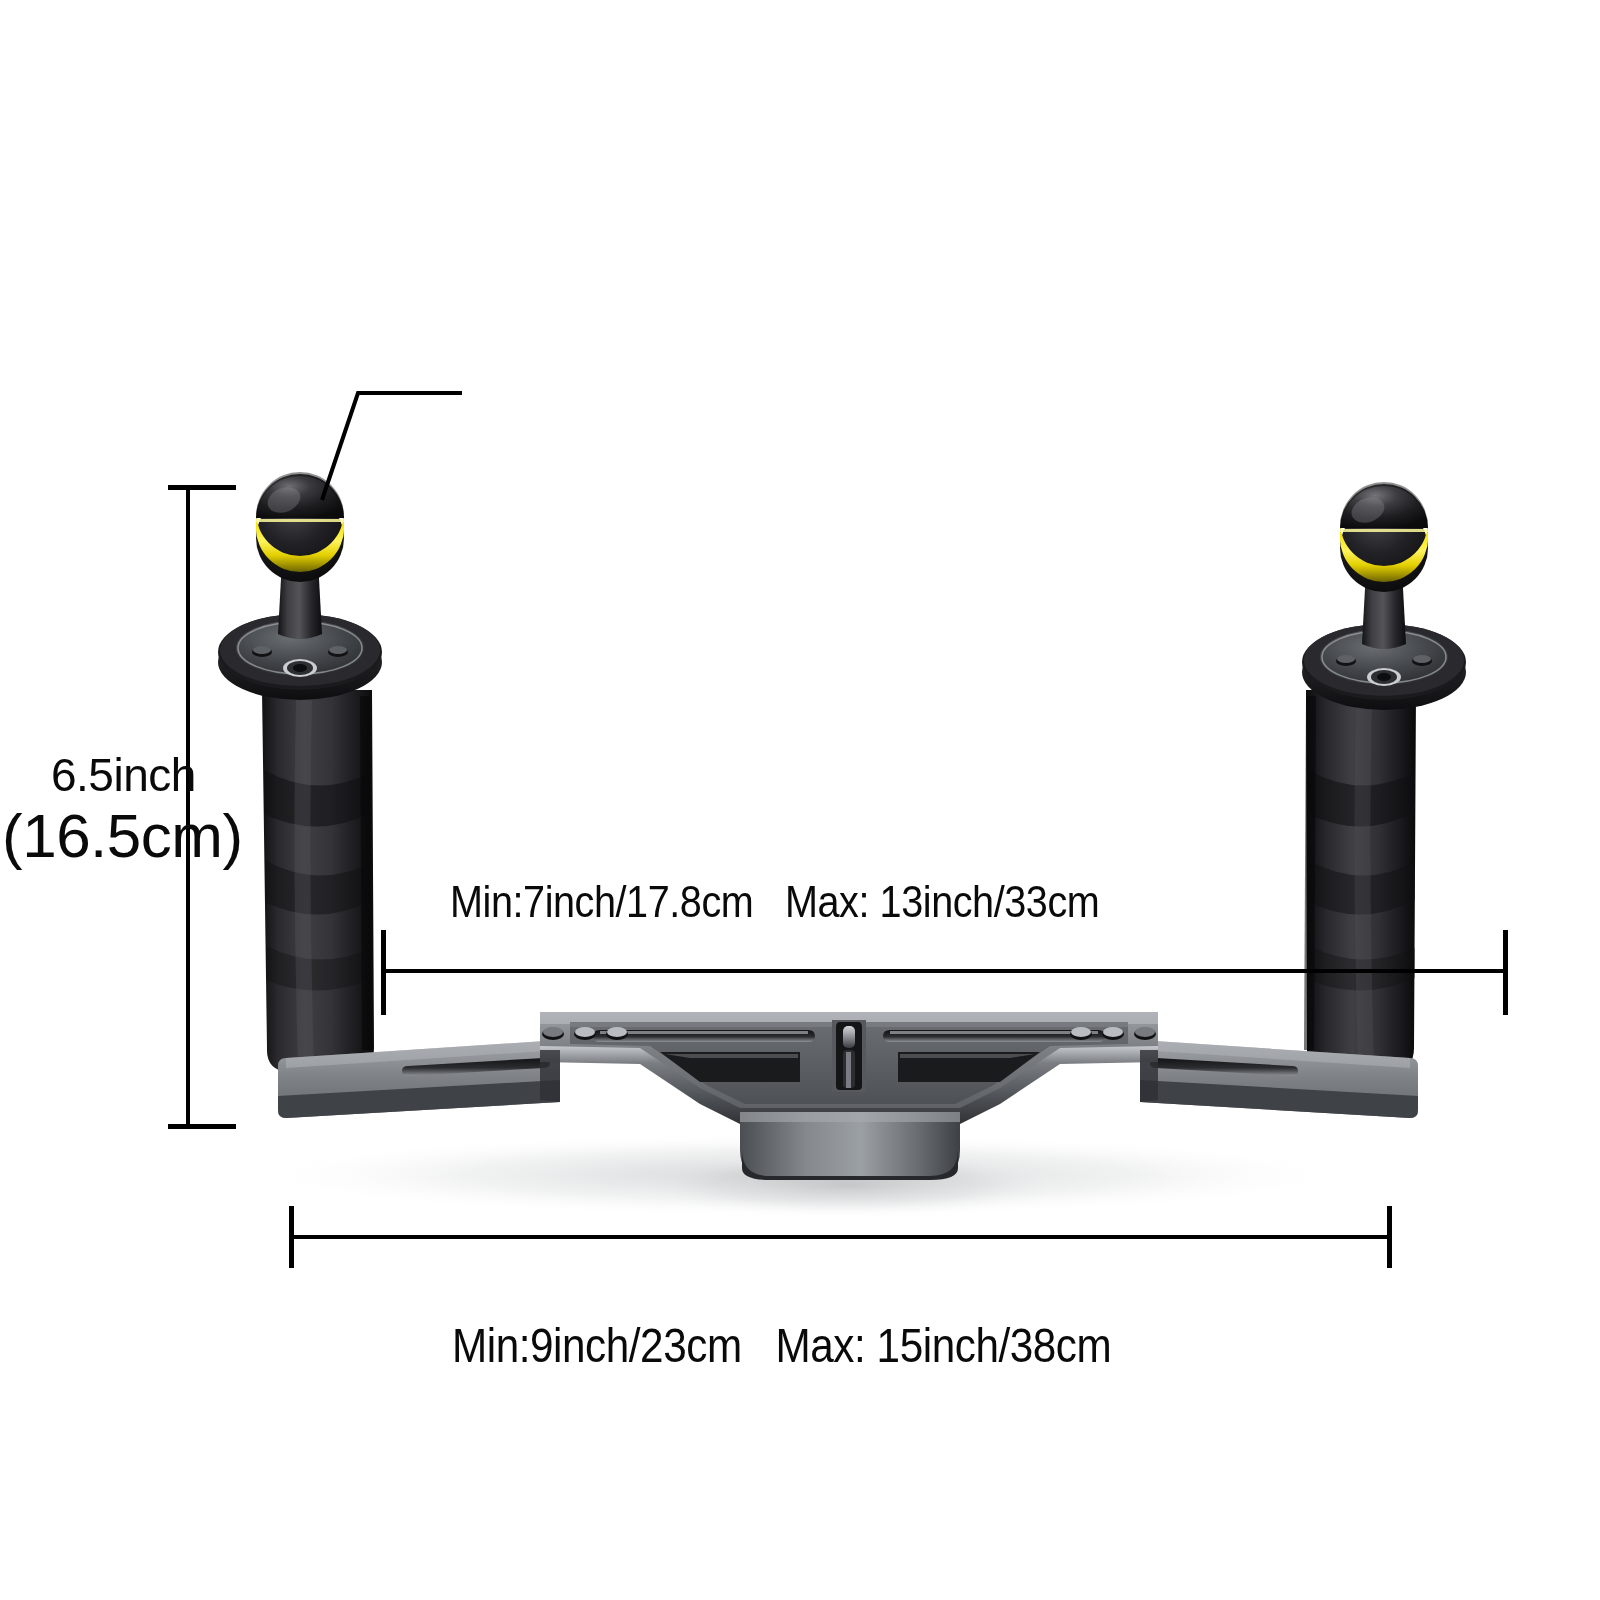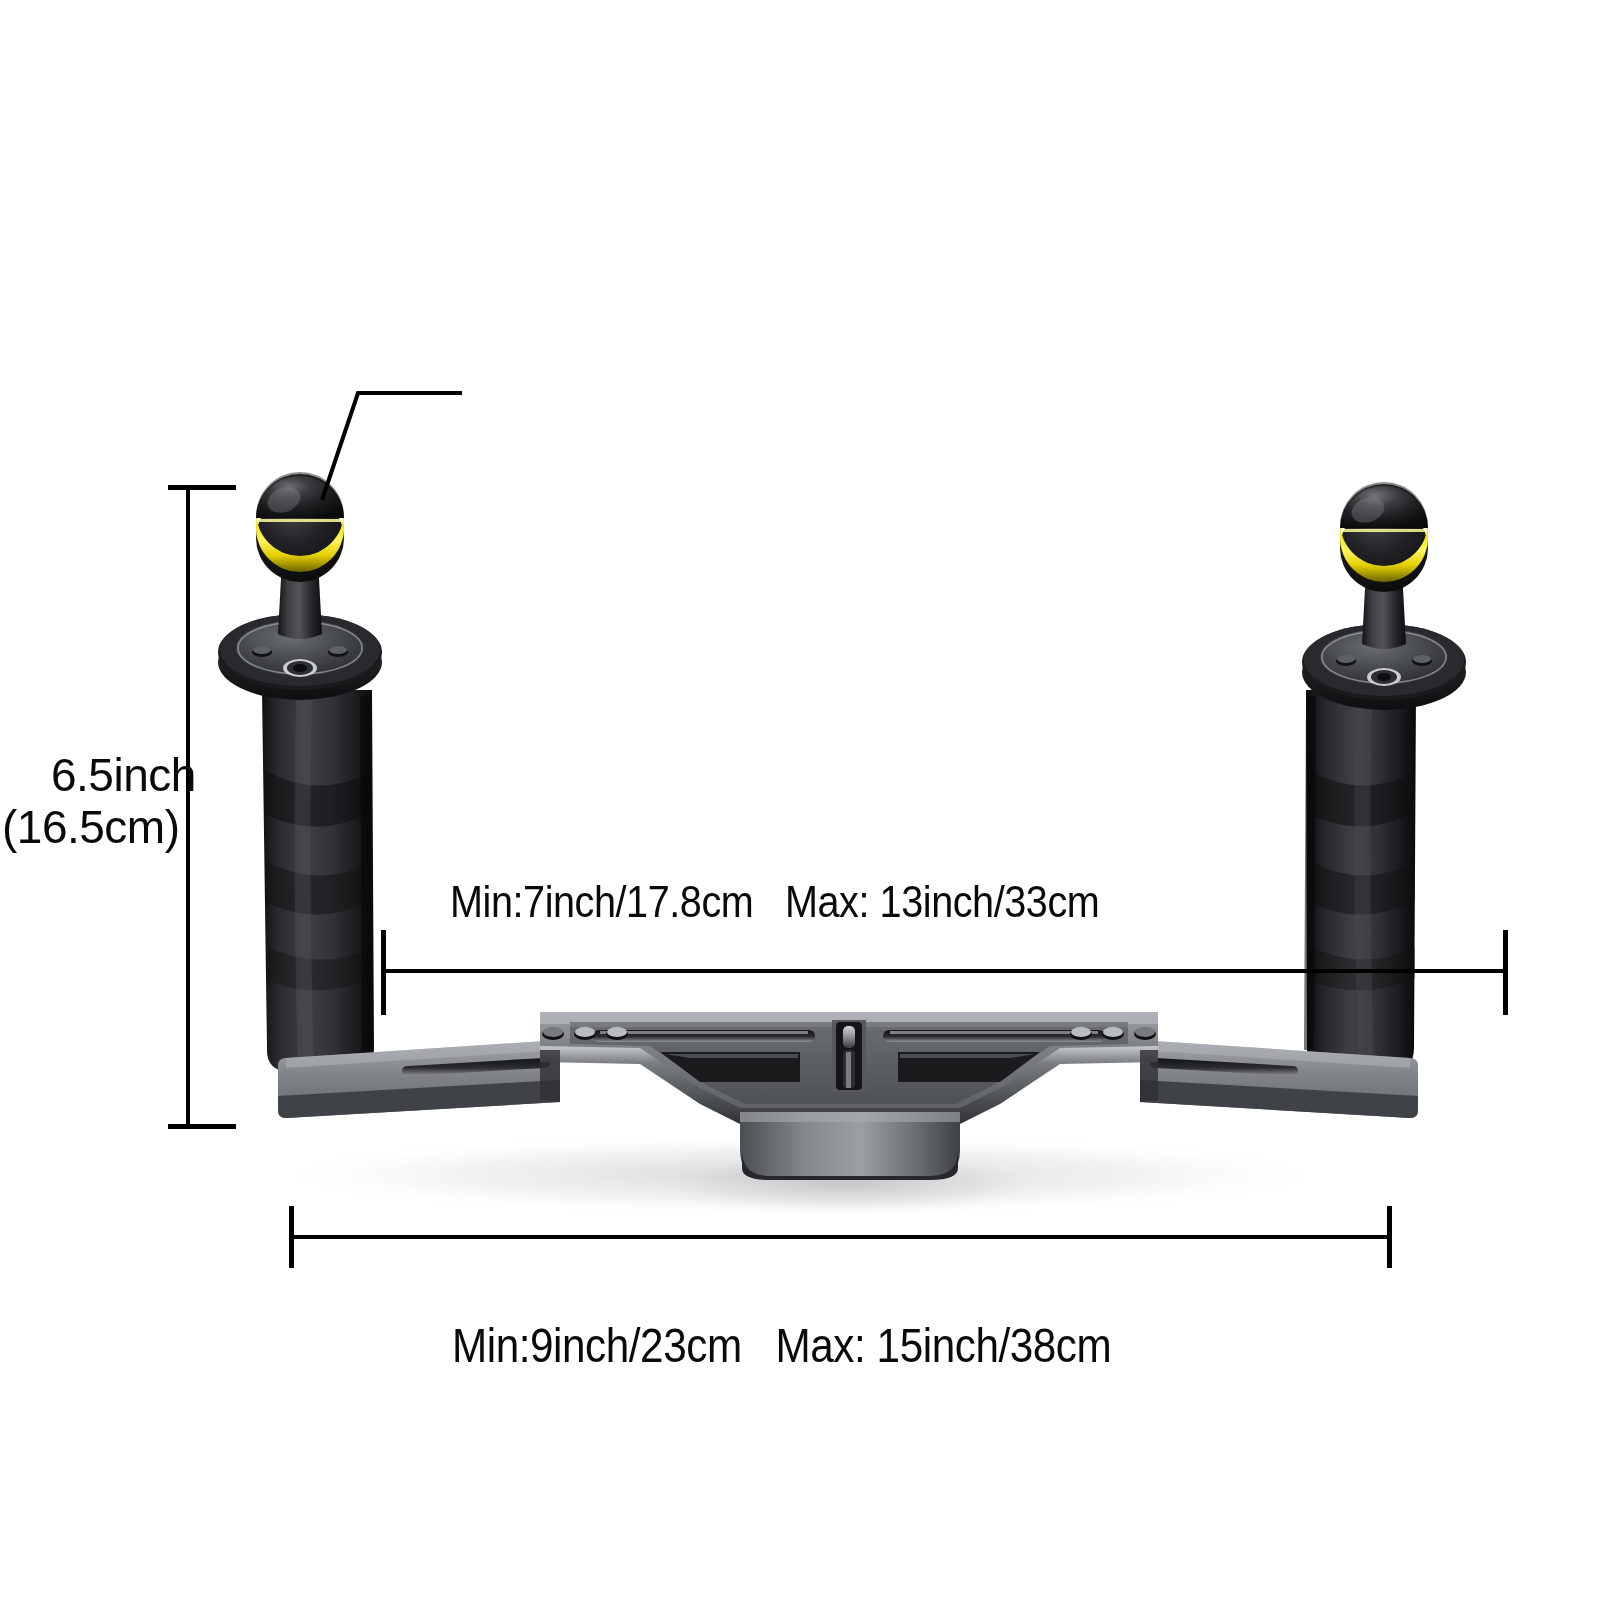--- a/index.html
+++ b/index.html
@@ -366,21 +366,21 @@
   </svg>
 
   <svg style="position:absolute;left:0;top:0;width:1600px;height:1600px;">
     <polyline points="322,500 358,393 462,393" fill="none" stroke="#000000" stroke-width="4"></polyline>
   </svg>
 
   <div class="tick-h" style="left:168px; top:485px; width:68px;"></div>
   <div class="dim-line-v" style="left:186px; top:487px; height:637px;"></div>
   <div class="tick-h" style="left:168px; top:1124px; width:68px;"></div>
   <div class="dim-label" style="left:12px; top:748px; font-size:46px;margin-left:39px;">6.5inch</div>
-  <div class="dim-label" style="left:2px; top:800px; font-size:46px;">(16.5cm)</div>
+  <div class="dim-label" style="left:2px; top:800px; font-size:62px;">(16.5cm)</div>
 
   <div class="tick-v" style="left:381px; top:930px; height:85px;"></div>
   <div class="dim-line-h" style="left:383px; top:969px; width:1124px;"></div>
   <div class="tick-v" style="left:1503px; top:930px; height:85px;"></div>
   <div class="dim-label cond" style="left:450px; top:876px; font-size:45px;">Min:7inch/17.8cm   Max: 13inch/33cm</div>
 
   <div class="tick-v" style="left:289px; top:1206px; height:62px;"></div>
   <div class="dim-line-h" style="left:291px; top:1235px; width:1100px;"></div>
   <div class="tick-v" style="left:1387px; top:1206px; height:62px;"></div>
   <div class="dim-label cond" style="left:452px; top:1318px; font-size:48px;">Min:9inch/23cm   Max: 15inch/38cm</div>

